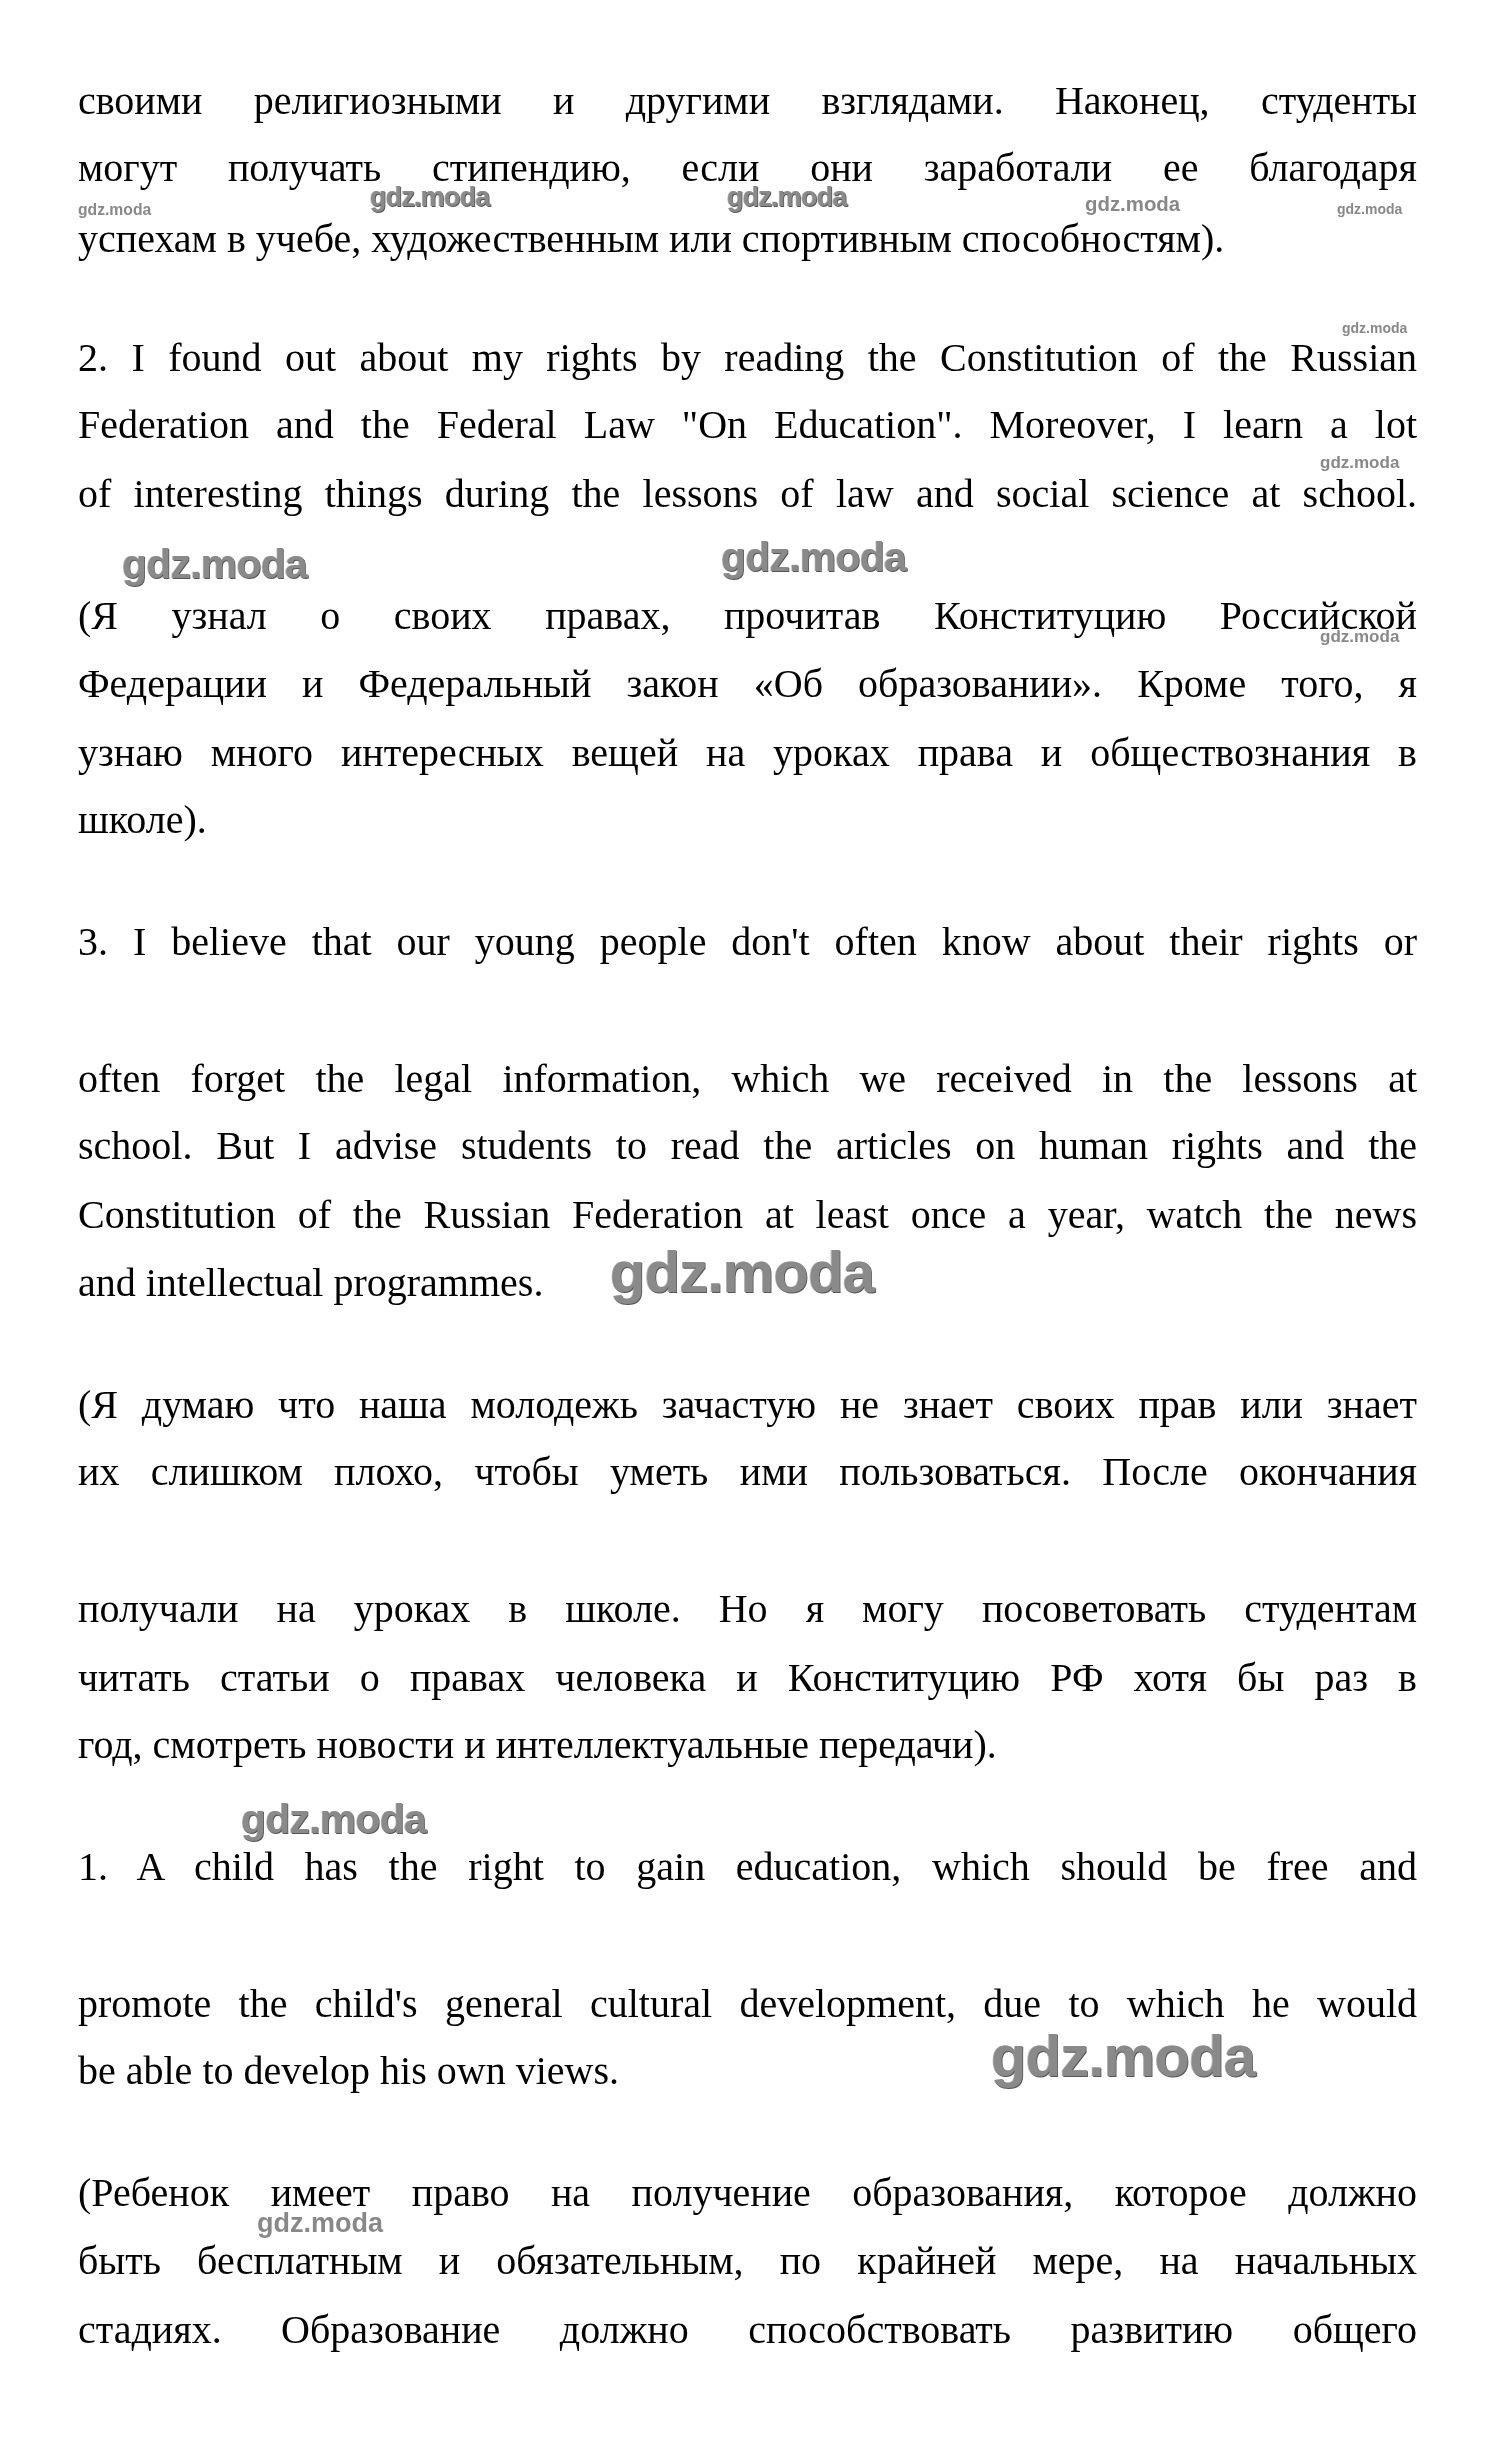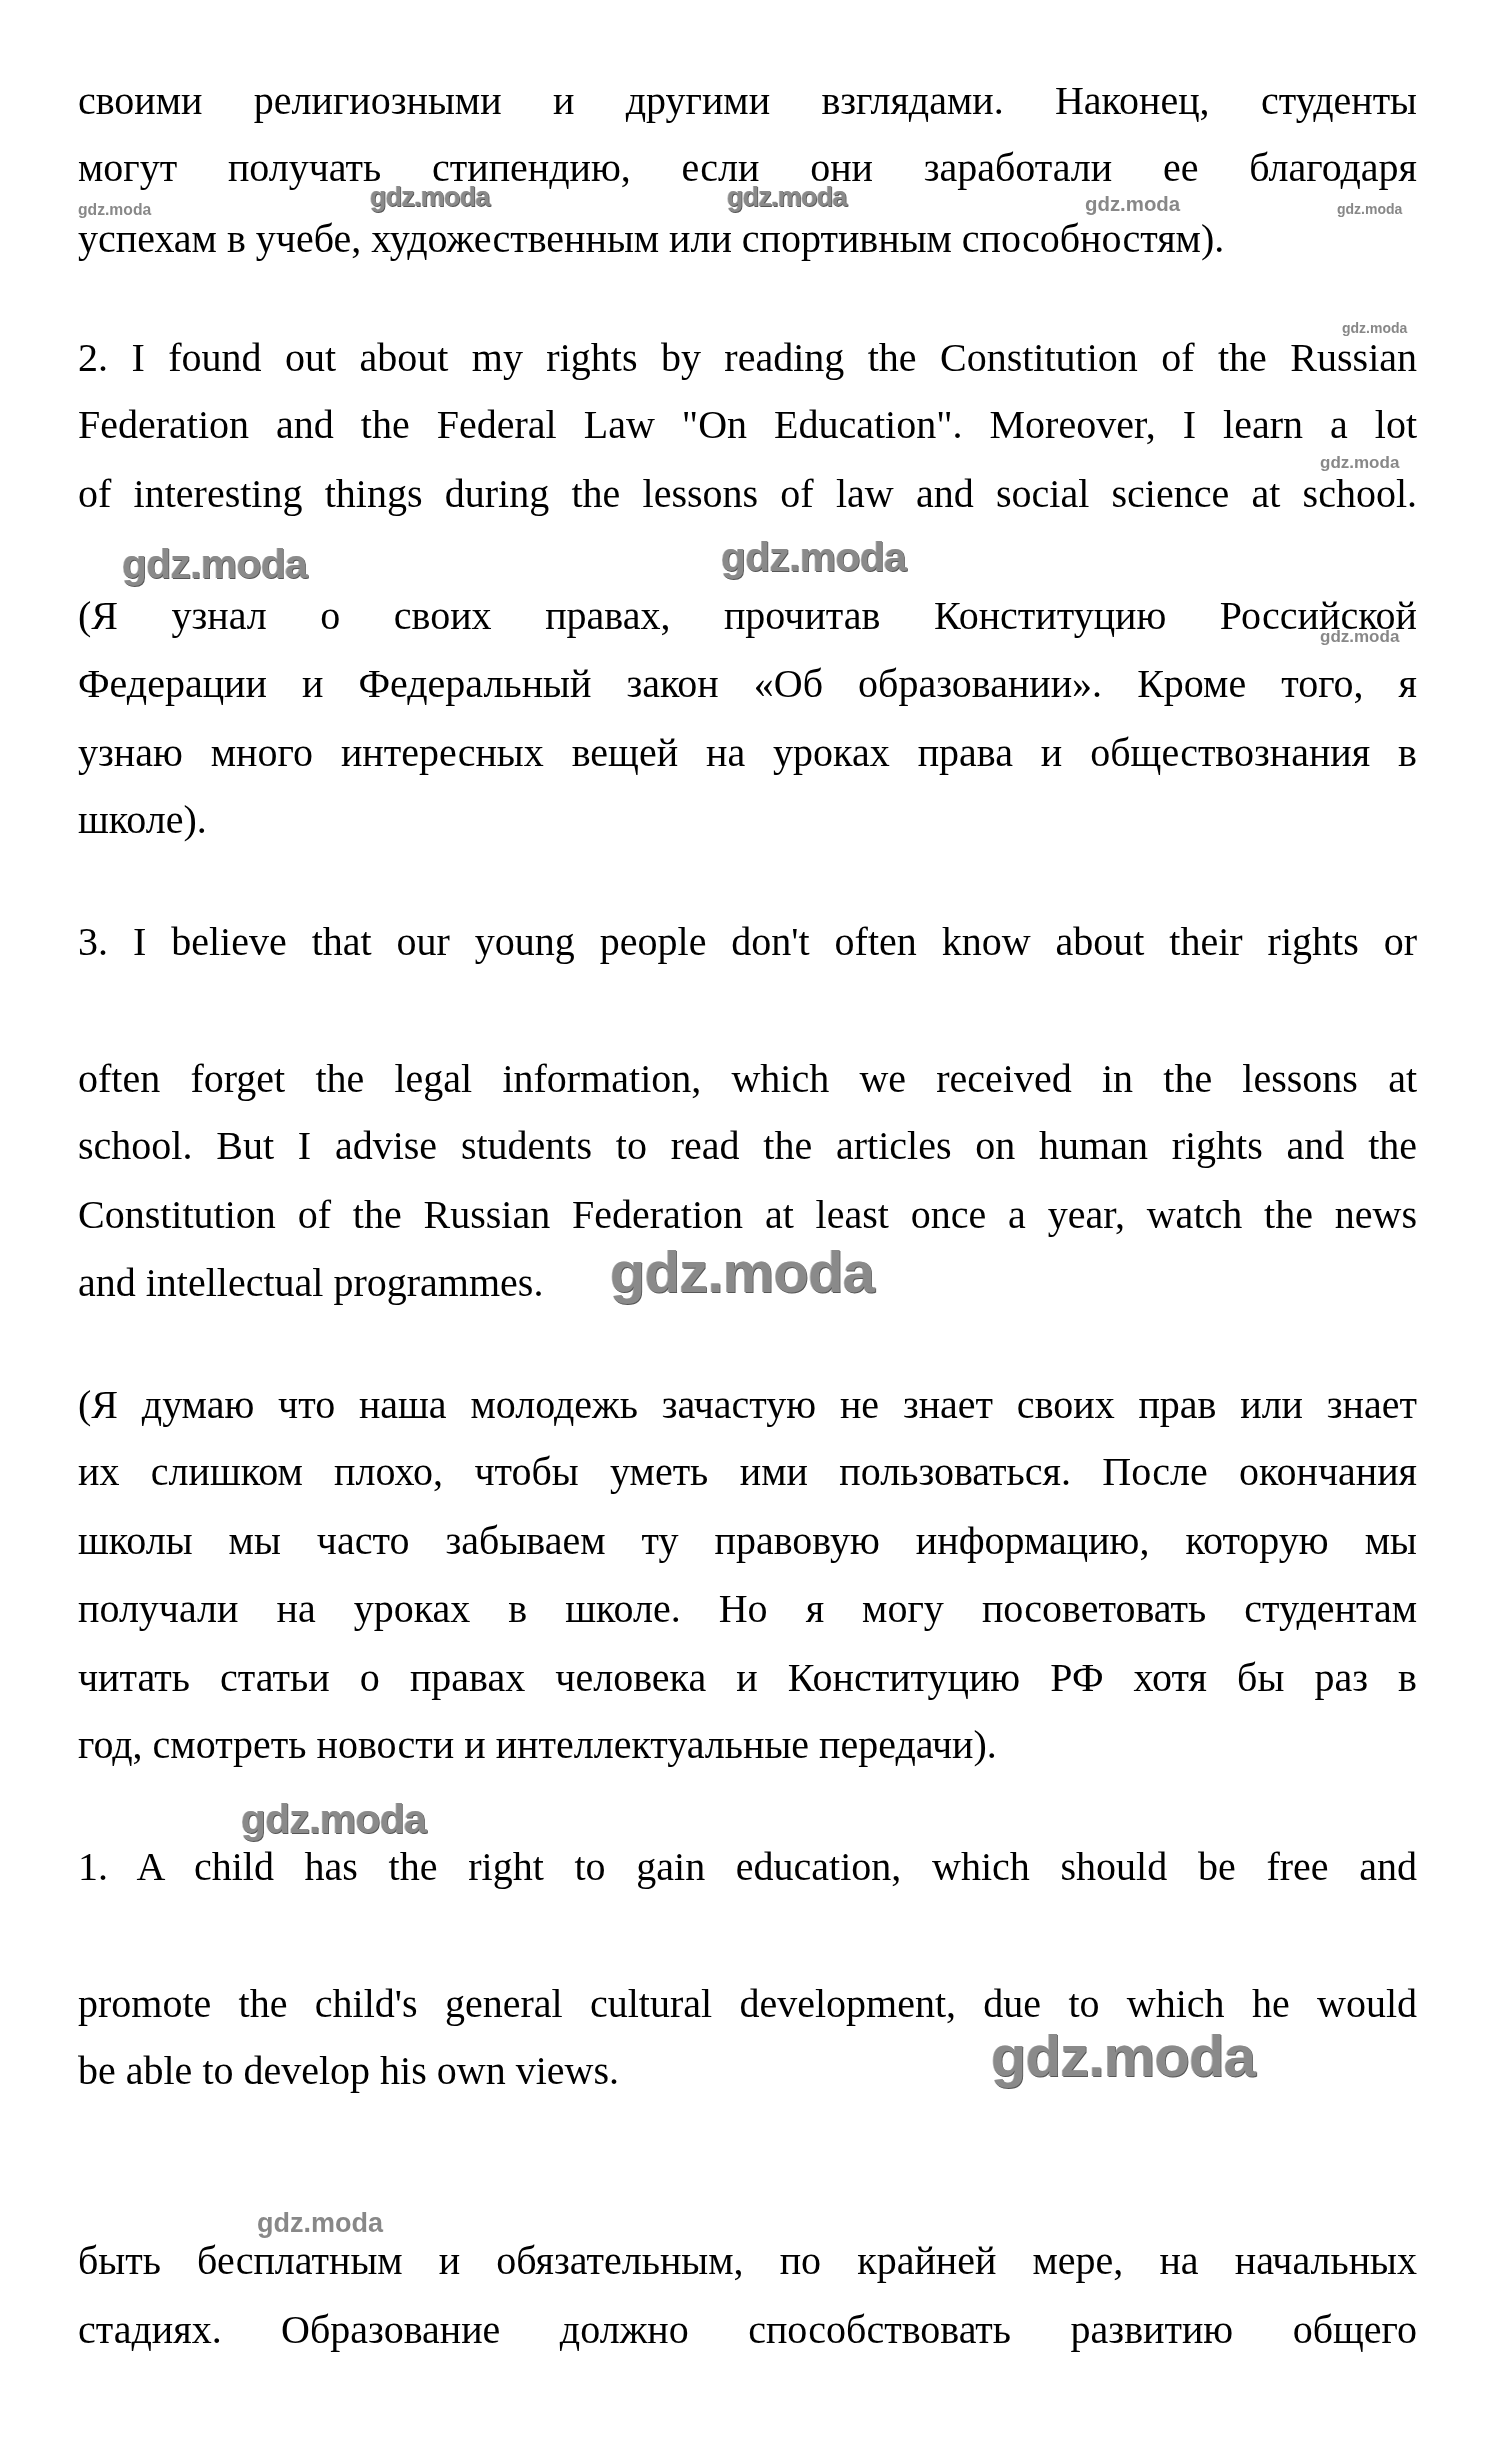--- a/index.html
+++ b/index.html
@@ -44,29 +44,29 @@
   <div class="line last" style="top:796px">школе).</div>
 
   <div class="line" style="top:918px">3. I believe that our young people don't often know about their rights or</div>
   <div class="line" style="top:1055px">often forget the legal information, which we received in the lessons at</div>
   <div class="line" style="top:1122px">school. But I advise students to read the articles on human rights and the</div>
   <div class="line" style="top:1191px">Constitution of the Russian Federation at least once a year, watch the news</div>
   <div class="line last" style="top:1259px">and intellectual programmes.</div>
 
   <div class="line" style="top:1381px">(Я думаю что наша молодежь зачастую не знает своих прав или знает</div>
   <div class="line" style="top:1448px">их слишком плохо, чтобы уметь ими пользоваться. После окончания</div>
-  <div class="line" style="top:1517px">школы мы часто забываем ту правовую информацию, которую мы</div>
   <div class="line" style="top:1585px">получали на уроках в школе. Но я могу посоветовать студентам</div>
   <div class="line" style="top:1654px">читать статьи о правах человека и Конституцию РФ хотя бы раз в</div>
   <div class="line last" style="top:1721px">год, смотреть новости и интеллектуальные передачи).</div>
 
   <div class="line" style="top:1843px">1. A child has the right to gain education, which should be free and</div>
   <div class="line" style="top:1980px">promote the child's general cultural development, due to which he would</div>
   <div class="line last" style="top:2047px">be able to develop his own views.</div>
 
+  <div class="line" style="top:2169px">(Ребенок имеет право на получение образования, которое должно</div>
   <div class="line" style="top:2237px">быть бесплатным и обязательным, по крайней мере, на начальных</div>
   <div class="line" style="top:2306px">стадиях. Образование должно способствовать развитию общего</div>
 
   <span class="wm xs" style="left:78px;top:201px">gdz.moda</span>
   <span class="wm sm" style="left:370px;top:182px">gdz.moda</span>
   <span class="wm sm" style="left:727px;top:182px">gdz.moda</span>
   <span class="wm xs" style="left:1085px;top:193px;font-size:20.4px">gdz.moda</span>
   <span class="wm xs" style="left:1337px;top:201px;font-size:14px">gdz.moda</span>
   <span class="wm xs" style="left:1342px;top:320px;font-size:14px">gdz.moda</span>
   <span class="wm xs" style="left:1320px;top:453px;font-size:17px">gdz.moda</span>

